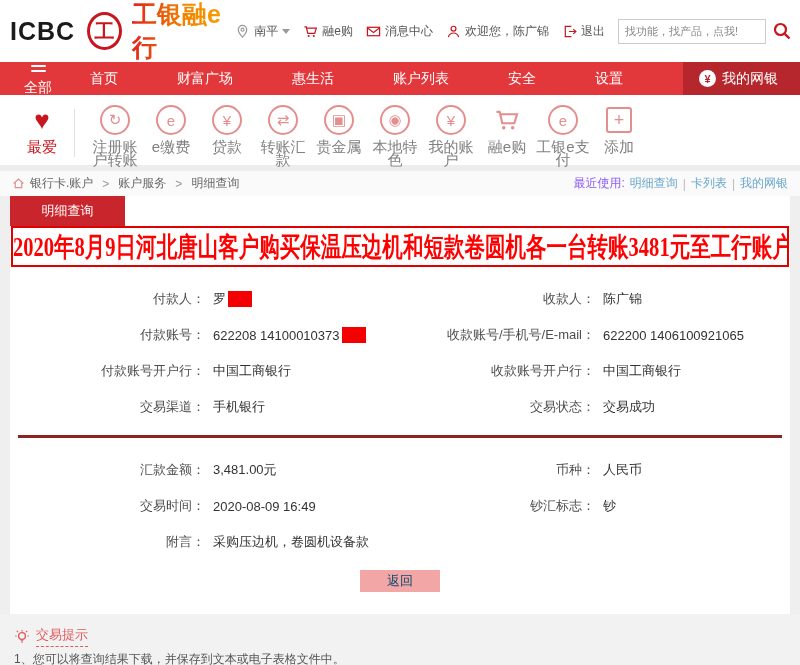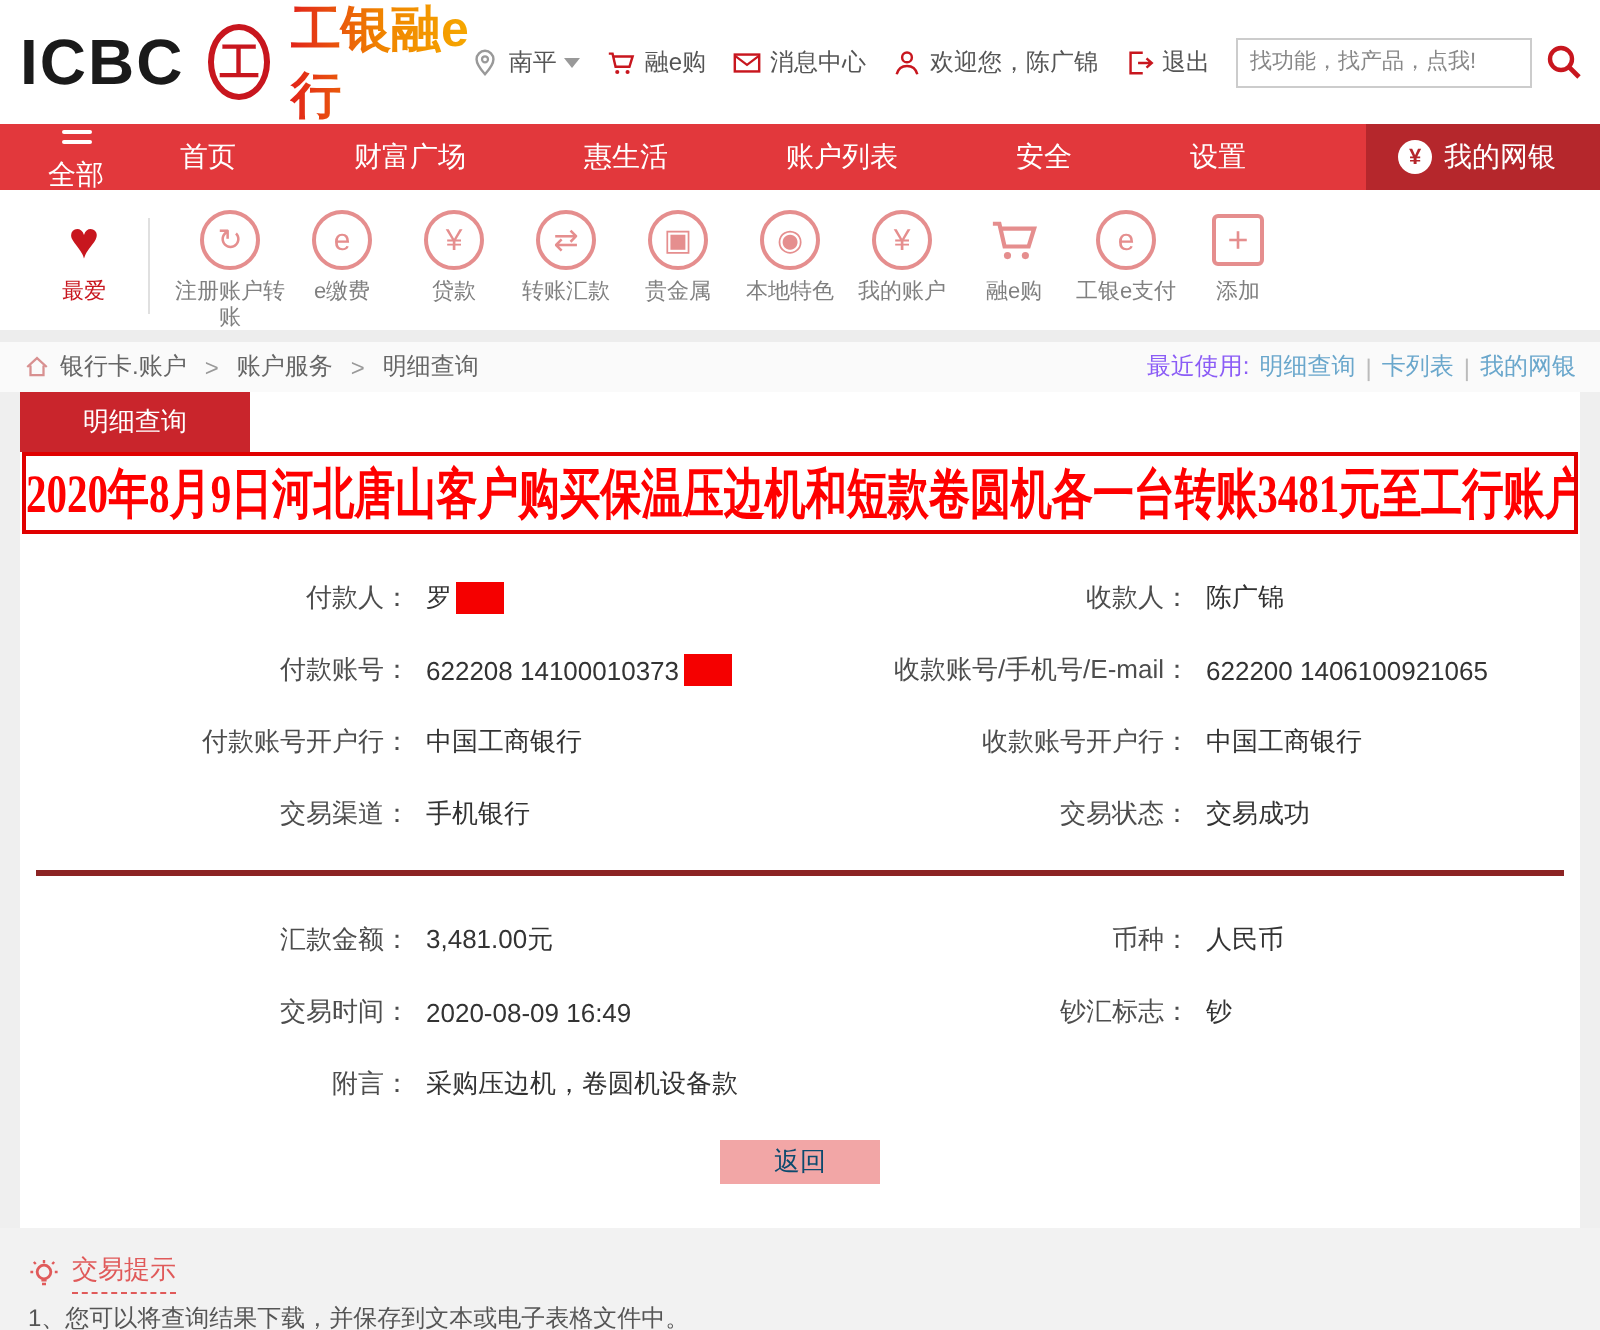--- a/index.html
+++ b/index.html
@@ -2,21 +2,21 @@
 <html><head>
 <meta charset="utf-8">
 <style>
   * { margin:0; padding:0; box-sizing:border-box; }
   html,body { width:800px; }
   body { font-family:"Liberation Sans","DejaVu Sans",sans-serif; background:#efefef; color:#444; }
   .page { width:800px; height:665px; background:#efefef; overflow:hidden; }
 
   
   .tophdr { height:62px; background:#fff; display:flex; align-items:center; padding:0 8px 0 10px; }
-  .logo-icbc { font-size:32px; font-weight:bold; color:#1a1a1a; letter-spacing:1px; }
+  .logo-icbc { font-size:25px; font-weight:bold; color:#1a1a1a; letter-spacing:1px; }
   .emblem { width:38px; height:38px; border:3px solid #c8161e; border-radius:50%; margin:0 10px 0 12px;
             display:flex; align-items:center; justify-content:center; color:#c8161e; font-weight:bold; font-size:20px; }
   .brand { font-size:25px; font-weight:bold; background:linear-gradient(90deg,#e2231a,#f08300,#f6a800);
            -webkit-background-clip:text; background-clip:text; color:transparent; }
   .hdr-right { margin-left:auto; display:flex; align-items:center; gap:13px; font-size:12px; color:#555; }
   .hitem { display:flex; align-items:center; gap:4px; white-space:nowrap; cursor:pointer; }
   .hicon { width:15px; height:15px; display:inline-block; }
   .caret { width:0; height:0; border-left:4px solid transparent; border-right:4px solid transparent; border-top:5px solid #999; display:inline-block; }
   .searchwrap { display:flex; align-items:center; gap:6px; }
   .searchbox { width:148px; height:25px; border:1px solid #ccc; font-size:11px; padding:0 6px; color:#666; outline:none; }
@@ -35,21 +35,21 @@
   
   .shortcuts { height:76px; background:#fff; display:flex; align-items:flex-start; padding:10px 6px 0 16px; border-bottom:6px solid #ededed; }
   .sc-item { width:56px; text-align:center; cursor:pointer; }
   .sc-fav { width:52px; }
   .sc-circle { width:30px; height:30px; border:2px solid #e58e8e; border-radius:50%; color:#e58e8e;
                display:flex; align-items:center; justify-content:center; font-size:15px; margin:0 auto 5px; }
   .sc-plain { width:30px; height:30px; color:#e58e8e; display:flex; align-items:center; justify-content:center; margin:0 auto 5px; }
   .sc-square { width:26px; height:26px; border:2px solid #e58e8e; border-radius:3px; color:#e58e8e;
                display:flex; align-items:center; justify-content:center; font-size:18px; margin:2px auto 7px; }
   .sc-heart { color:#c8161e; font-size:26px; line-height:30px; height:30px; margin-bottom:5px; }
-  .sc-label { font-size:11px; color:#808080; line-height:13px; }
+  .sc-label { font-size:15px; color:#808080; line-height:13px; }
   .sc-fav .sc-label { color:#c8161e; }
   .sc-divider { width:1px; height:48px; background:#e0e0e0; margin:4px 12px 0 6px; }
 
   
   .crumbrow { height:25px; background:#fafafa; display:flex; align-items:center; font-size:12px; color:#666; padding:0 12px; }
   .crumb { display:flex; align-items:center; gap:5px; }
   .crumb .sep::before { content:">"; color:#999; margin:0 4px; }
   .recent { margin-left:auto; display:flex; align-items:center; }
   .recent .rl { color:#6aa7cc; cursor:pointer; }
   .recent .bar::before { content:"|"; color:#bbb; margin:0 5px; }

